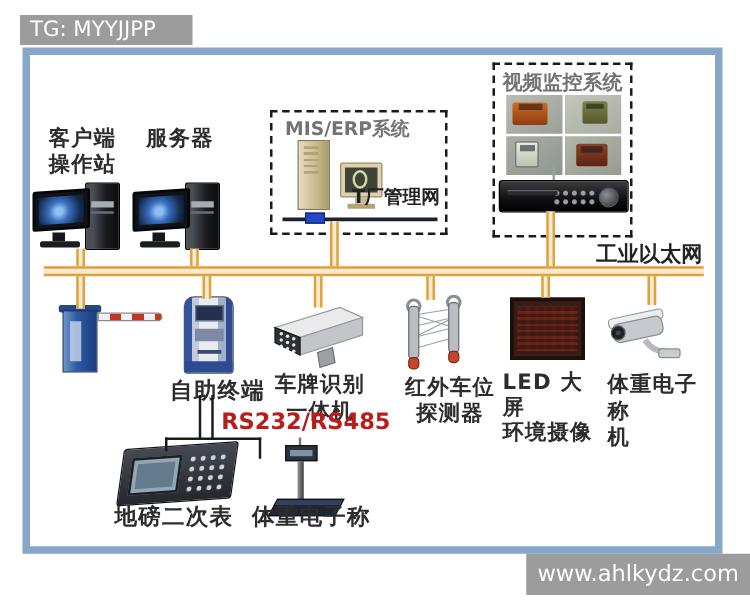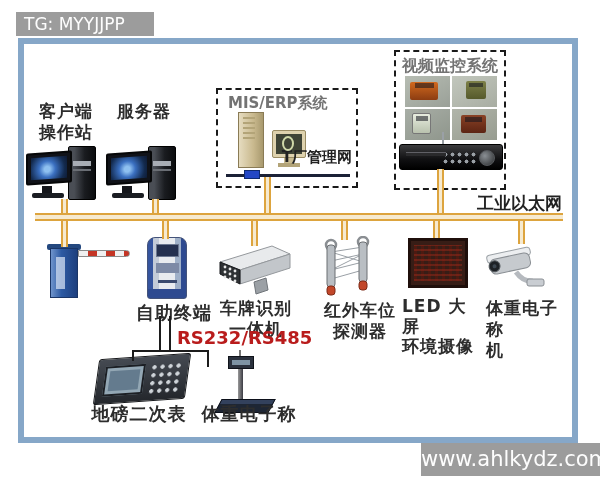--- a/index.html
+++ b/index.html
@@ -7,21 +7,21 @@
   .stage { position:relative; width:600px; height:480px; background:#fff; overflow:hidden;
            font-family:"DejaVu Sans","Liberation Sans",sans-serif; }
 
   .frame { position:absolute; left:18px; top:38px; width:560px; height:405px;
            border:6px solid #86a7c8; background:transparent; }
 
   .tag { position:absolute; background:#9c9c9c; color:#fdfdfd; z-index:30; }
   .top-tag { left:16px; top:12px; width:138px; height:24px; line-height:24px;
              font-size:17px; padding-left:8px; }
   .bottom-tag { left:421px; top:443px; width:179px; height:33px; line-height:33px;
-                font-size:21px; text-align:center; }
+                font-size:18px; text-align:center; }
 
   
   .bus { position:absolute; left:35px; top:213px; width:528px; height:8px;
          background:#f6ead0; border-top:2px solid #dda43e; border-bottom:2px solid #dda43e; z-index:5; }
   .vline { position:absolute; width:7px; background:#f6ead0;
            border-left:2px solid #dda43e; border-right:2px solid #dda43e; z-index:4; }
   .bus-label { position:absolute; left:477px; top:192px; font-size:17px; font-weight:bold; color:#222; }
 
   
   .wire { position:absolute; background:#1c1c1c; z-index:3; }

